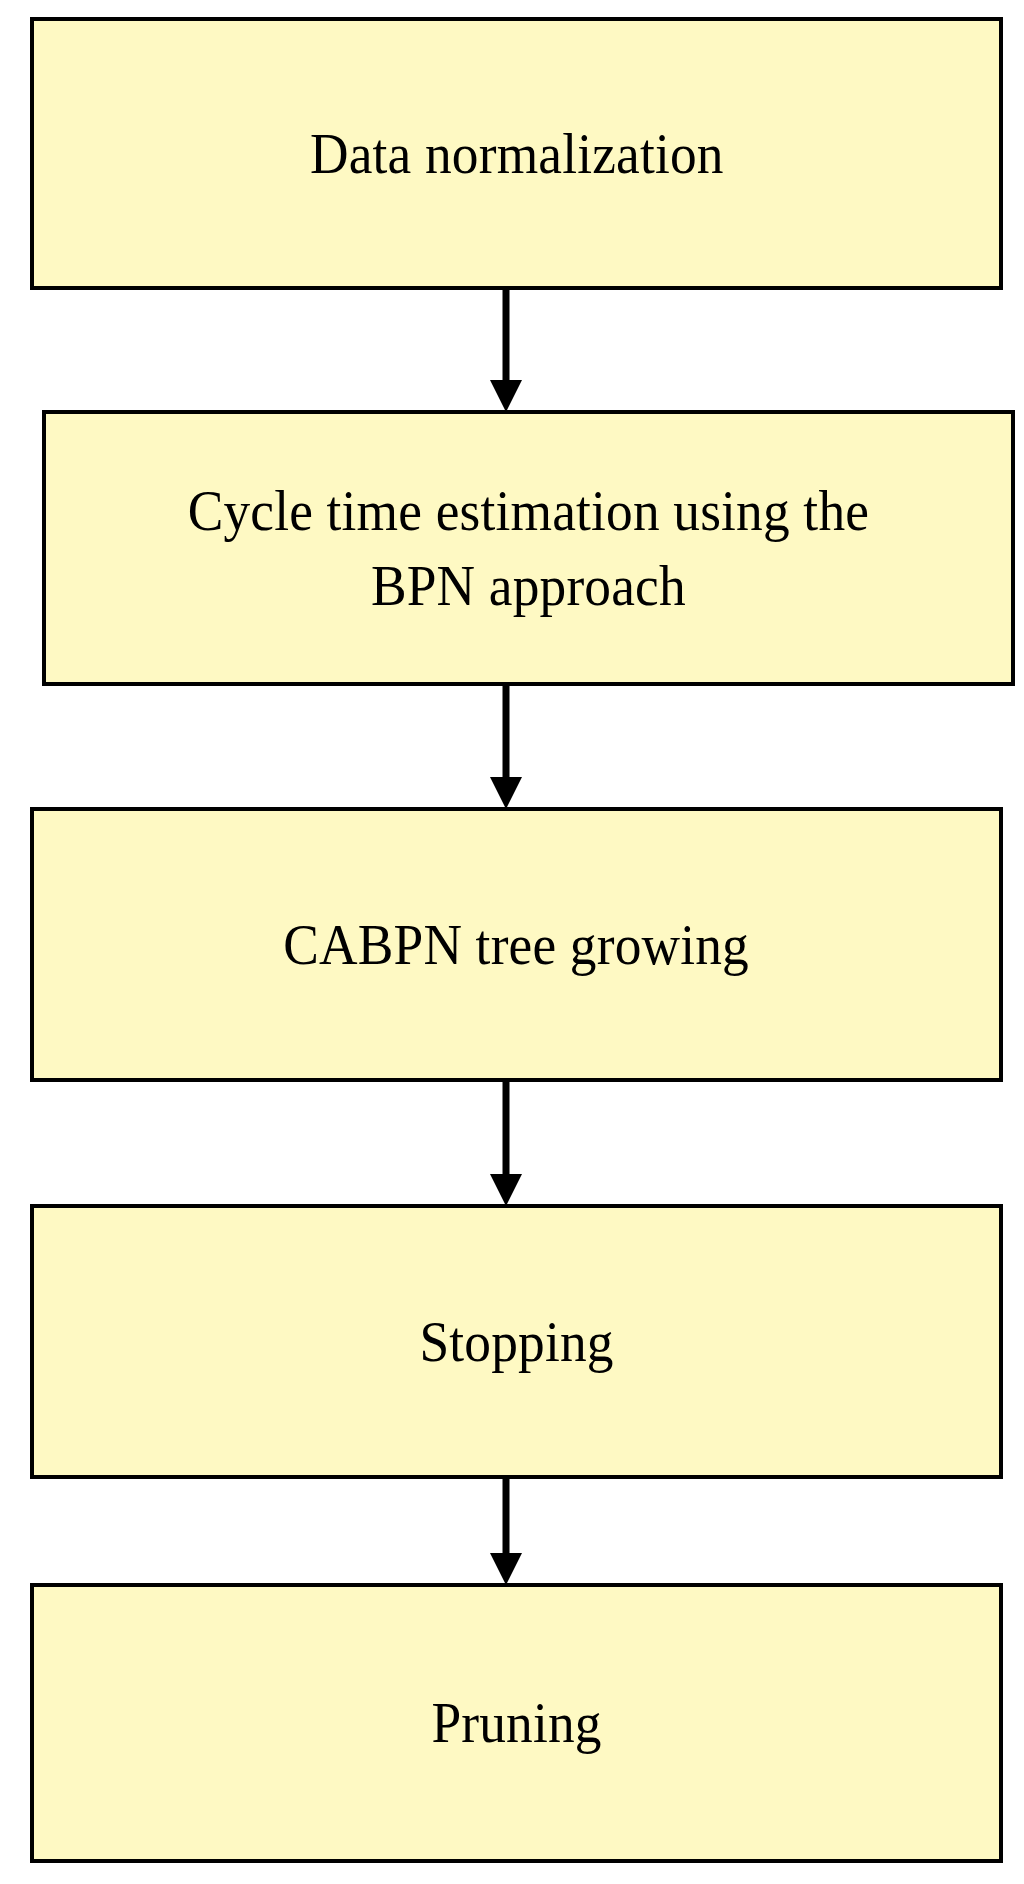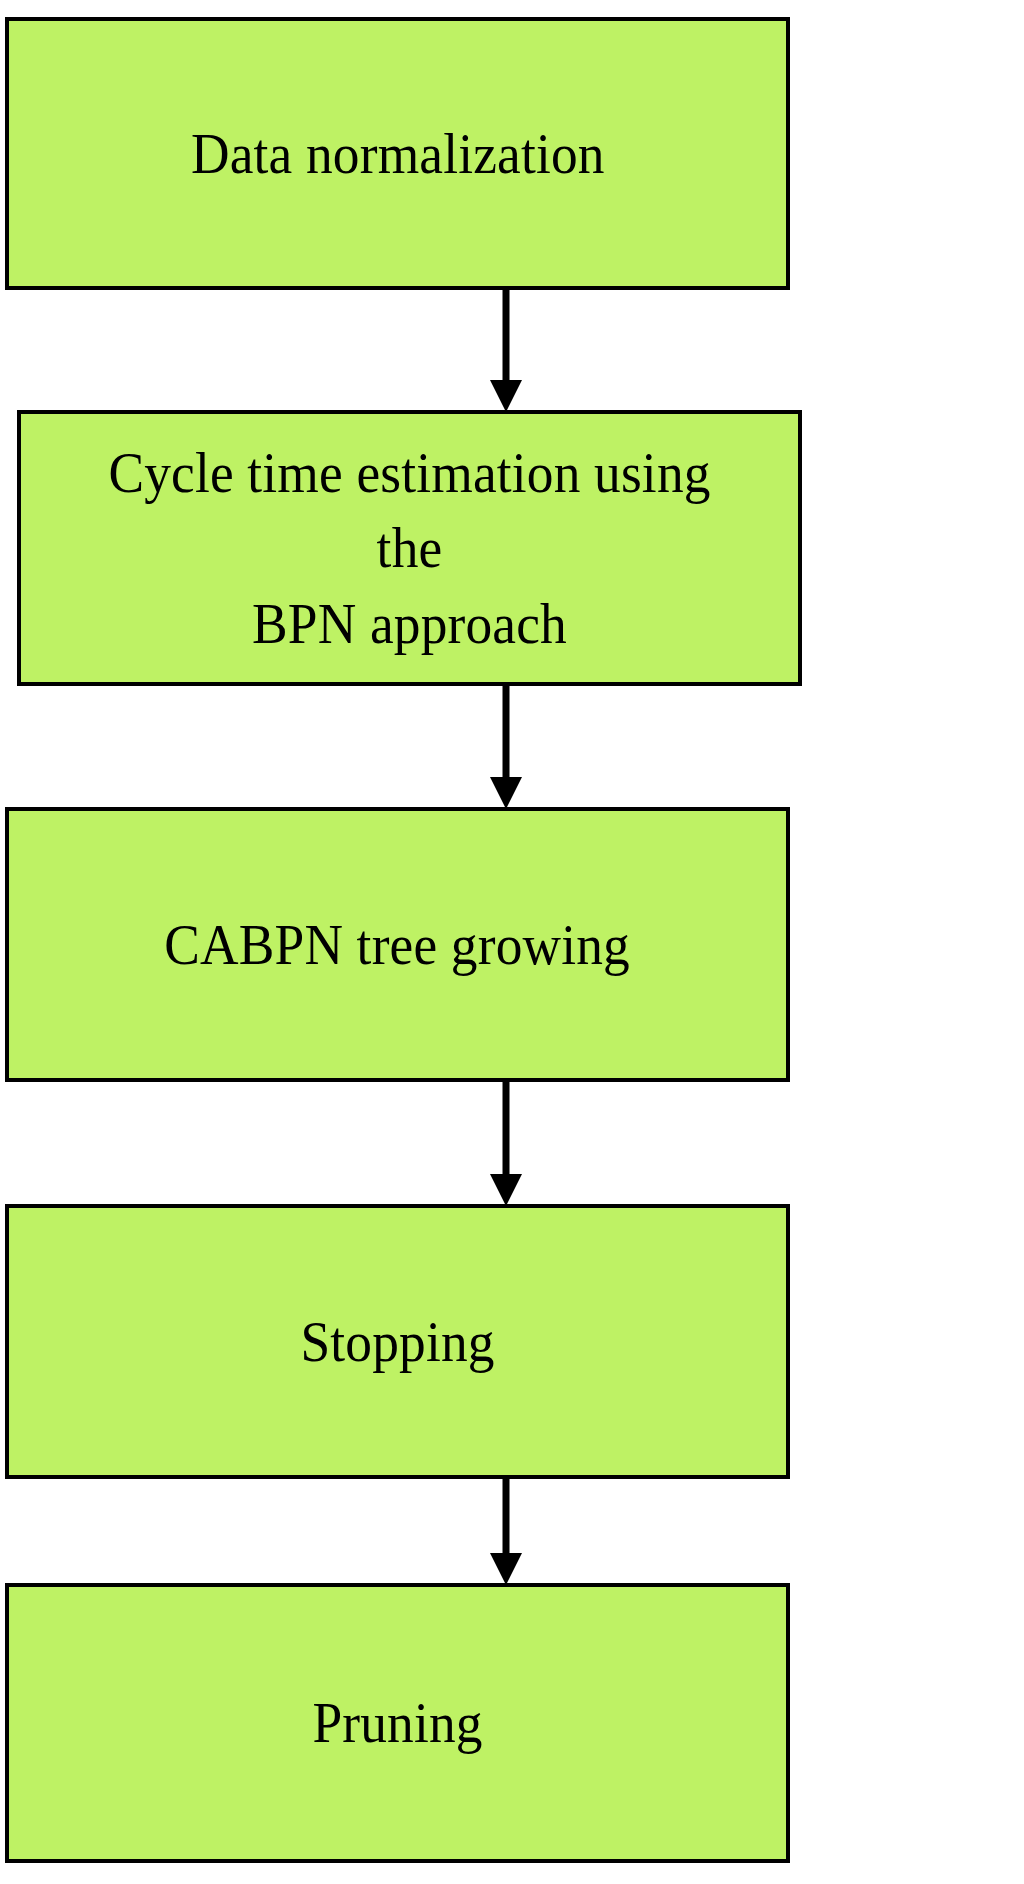--- a/index.html
+++ b/index.html
@@ -16,25 +16,25 @@
   }
   #flowchart {
     position: absolute;
     left: 0;
     top: 0;
     width: 1024px;
     height: 1884px;
   }
   .node {
     position: absolute;
-    left: 5px;
-    width: 785px;
+    left: 30px;
+    width: 973px;
     box-sizing: border-box;
     border: 4px solid #000000;
-    background: #bef264;
+    background: #fef9c3;
     display: flex;
     align-items: center;
     justify-content: center;
     text-align: center;
   }
   .node-label {
     color: #000000;
     font-size: 58px;
     line-height: 1.30;
     letter-spacing: 0.2px;

